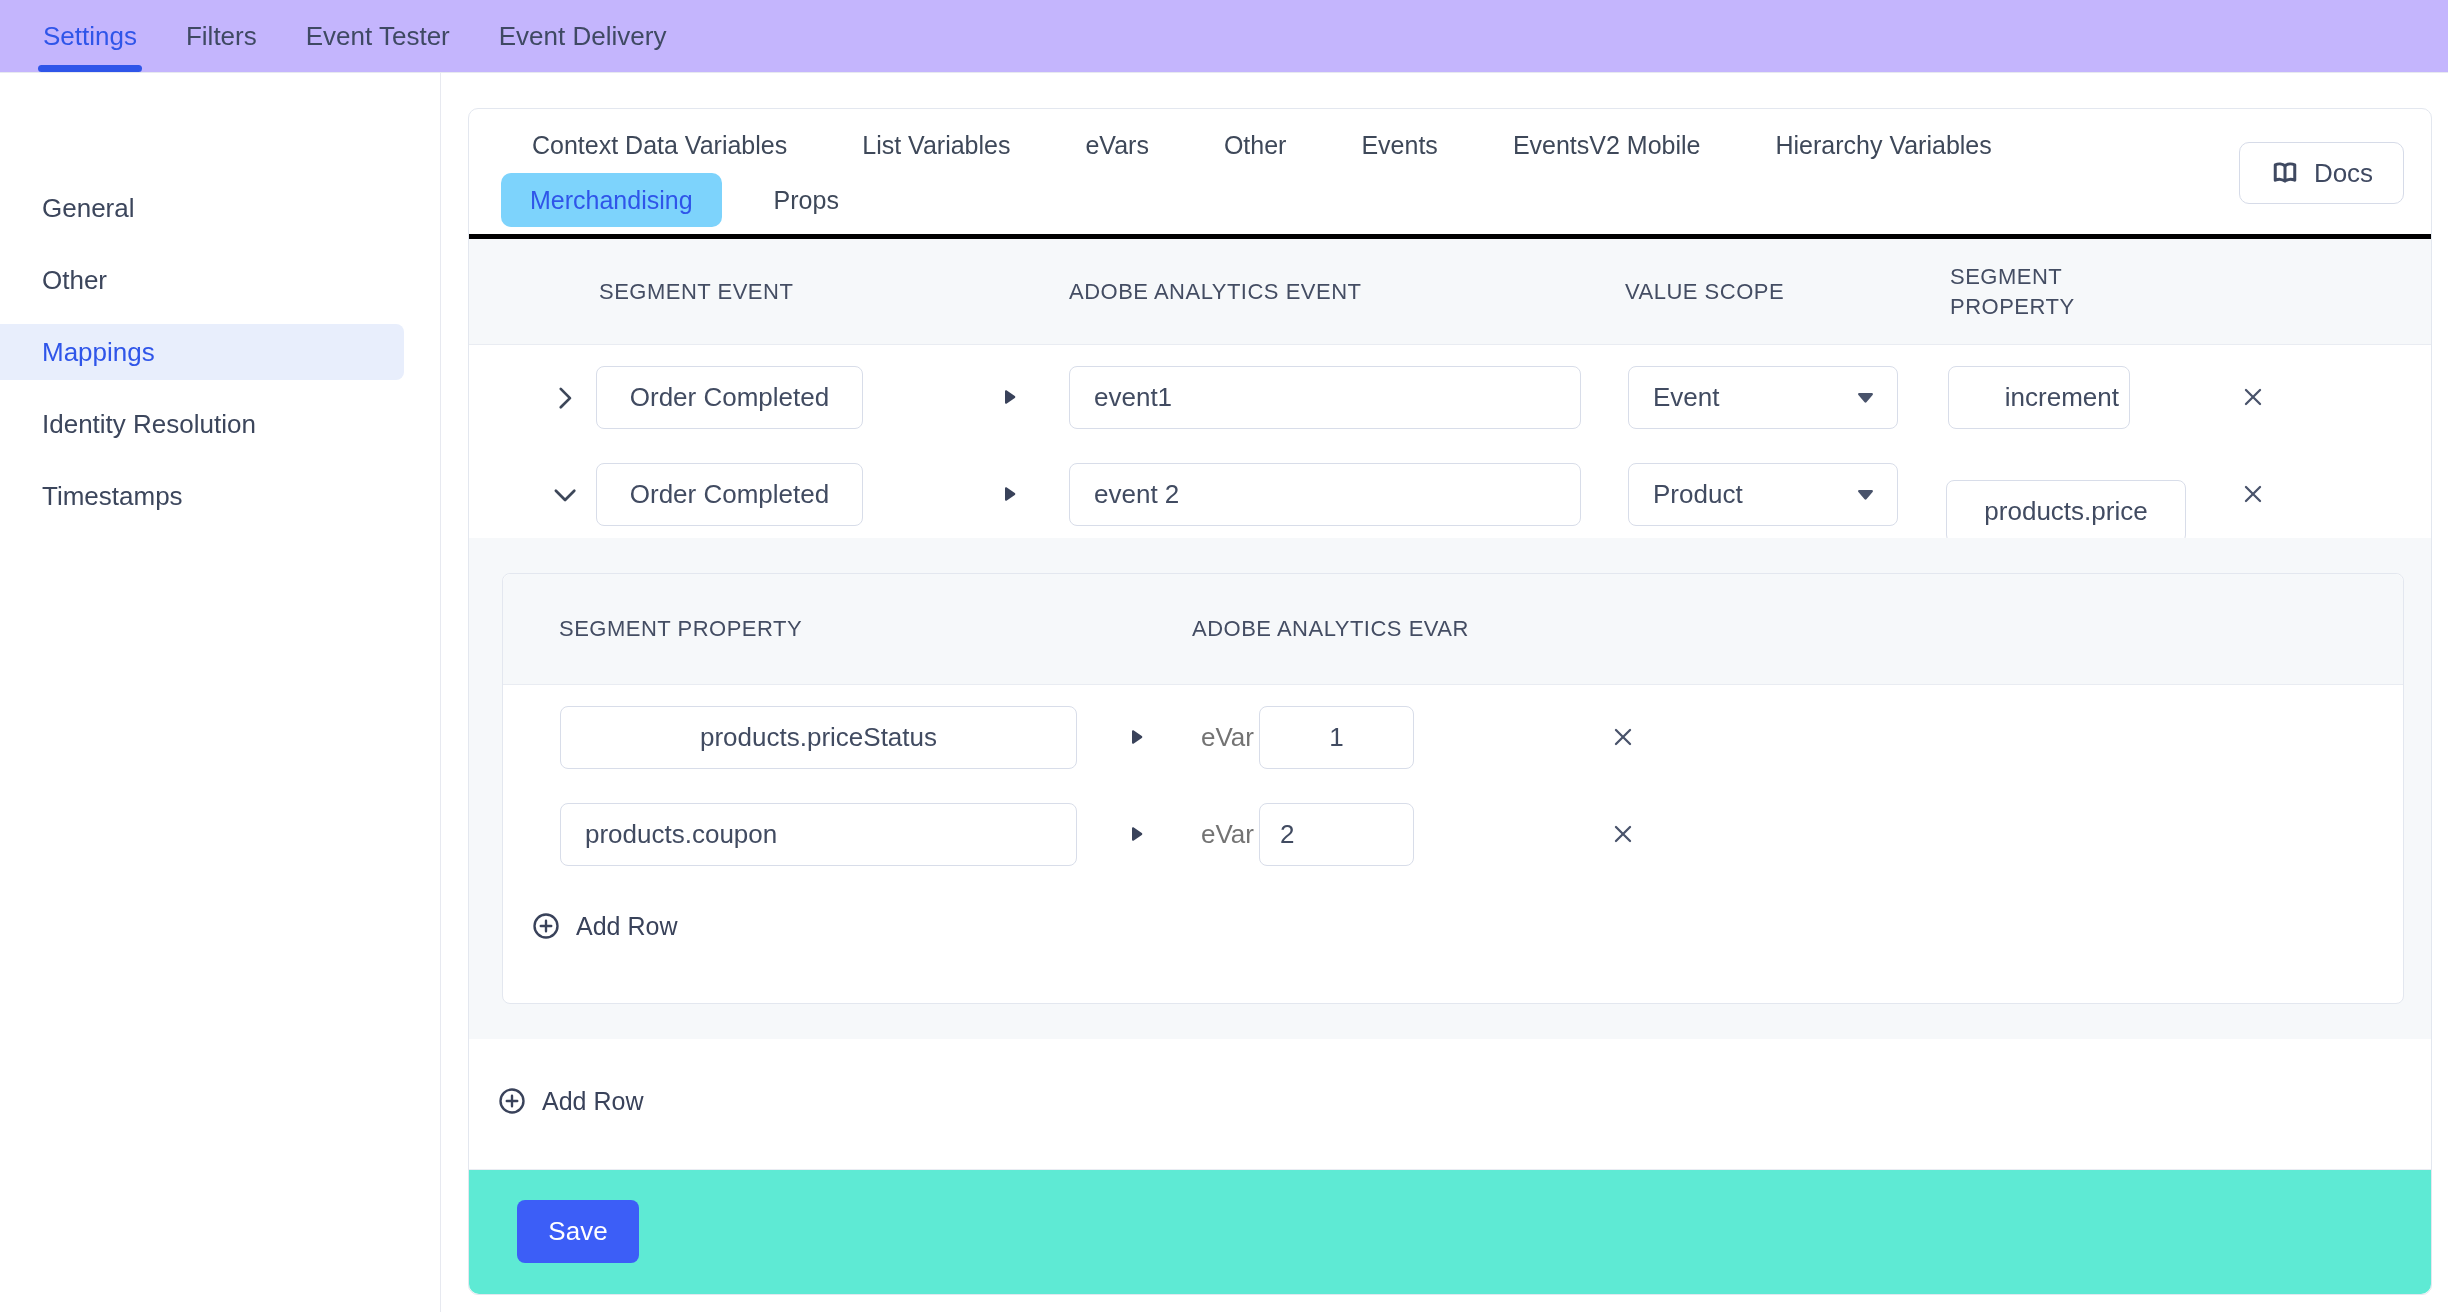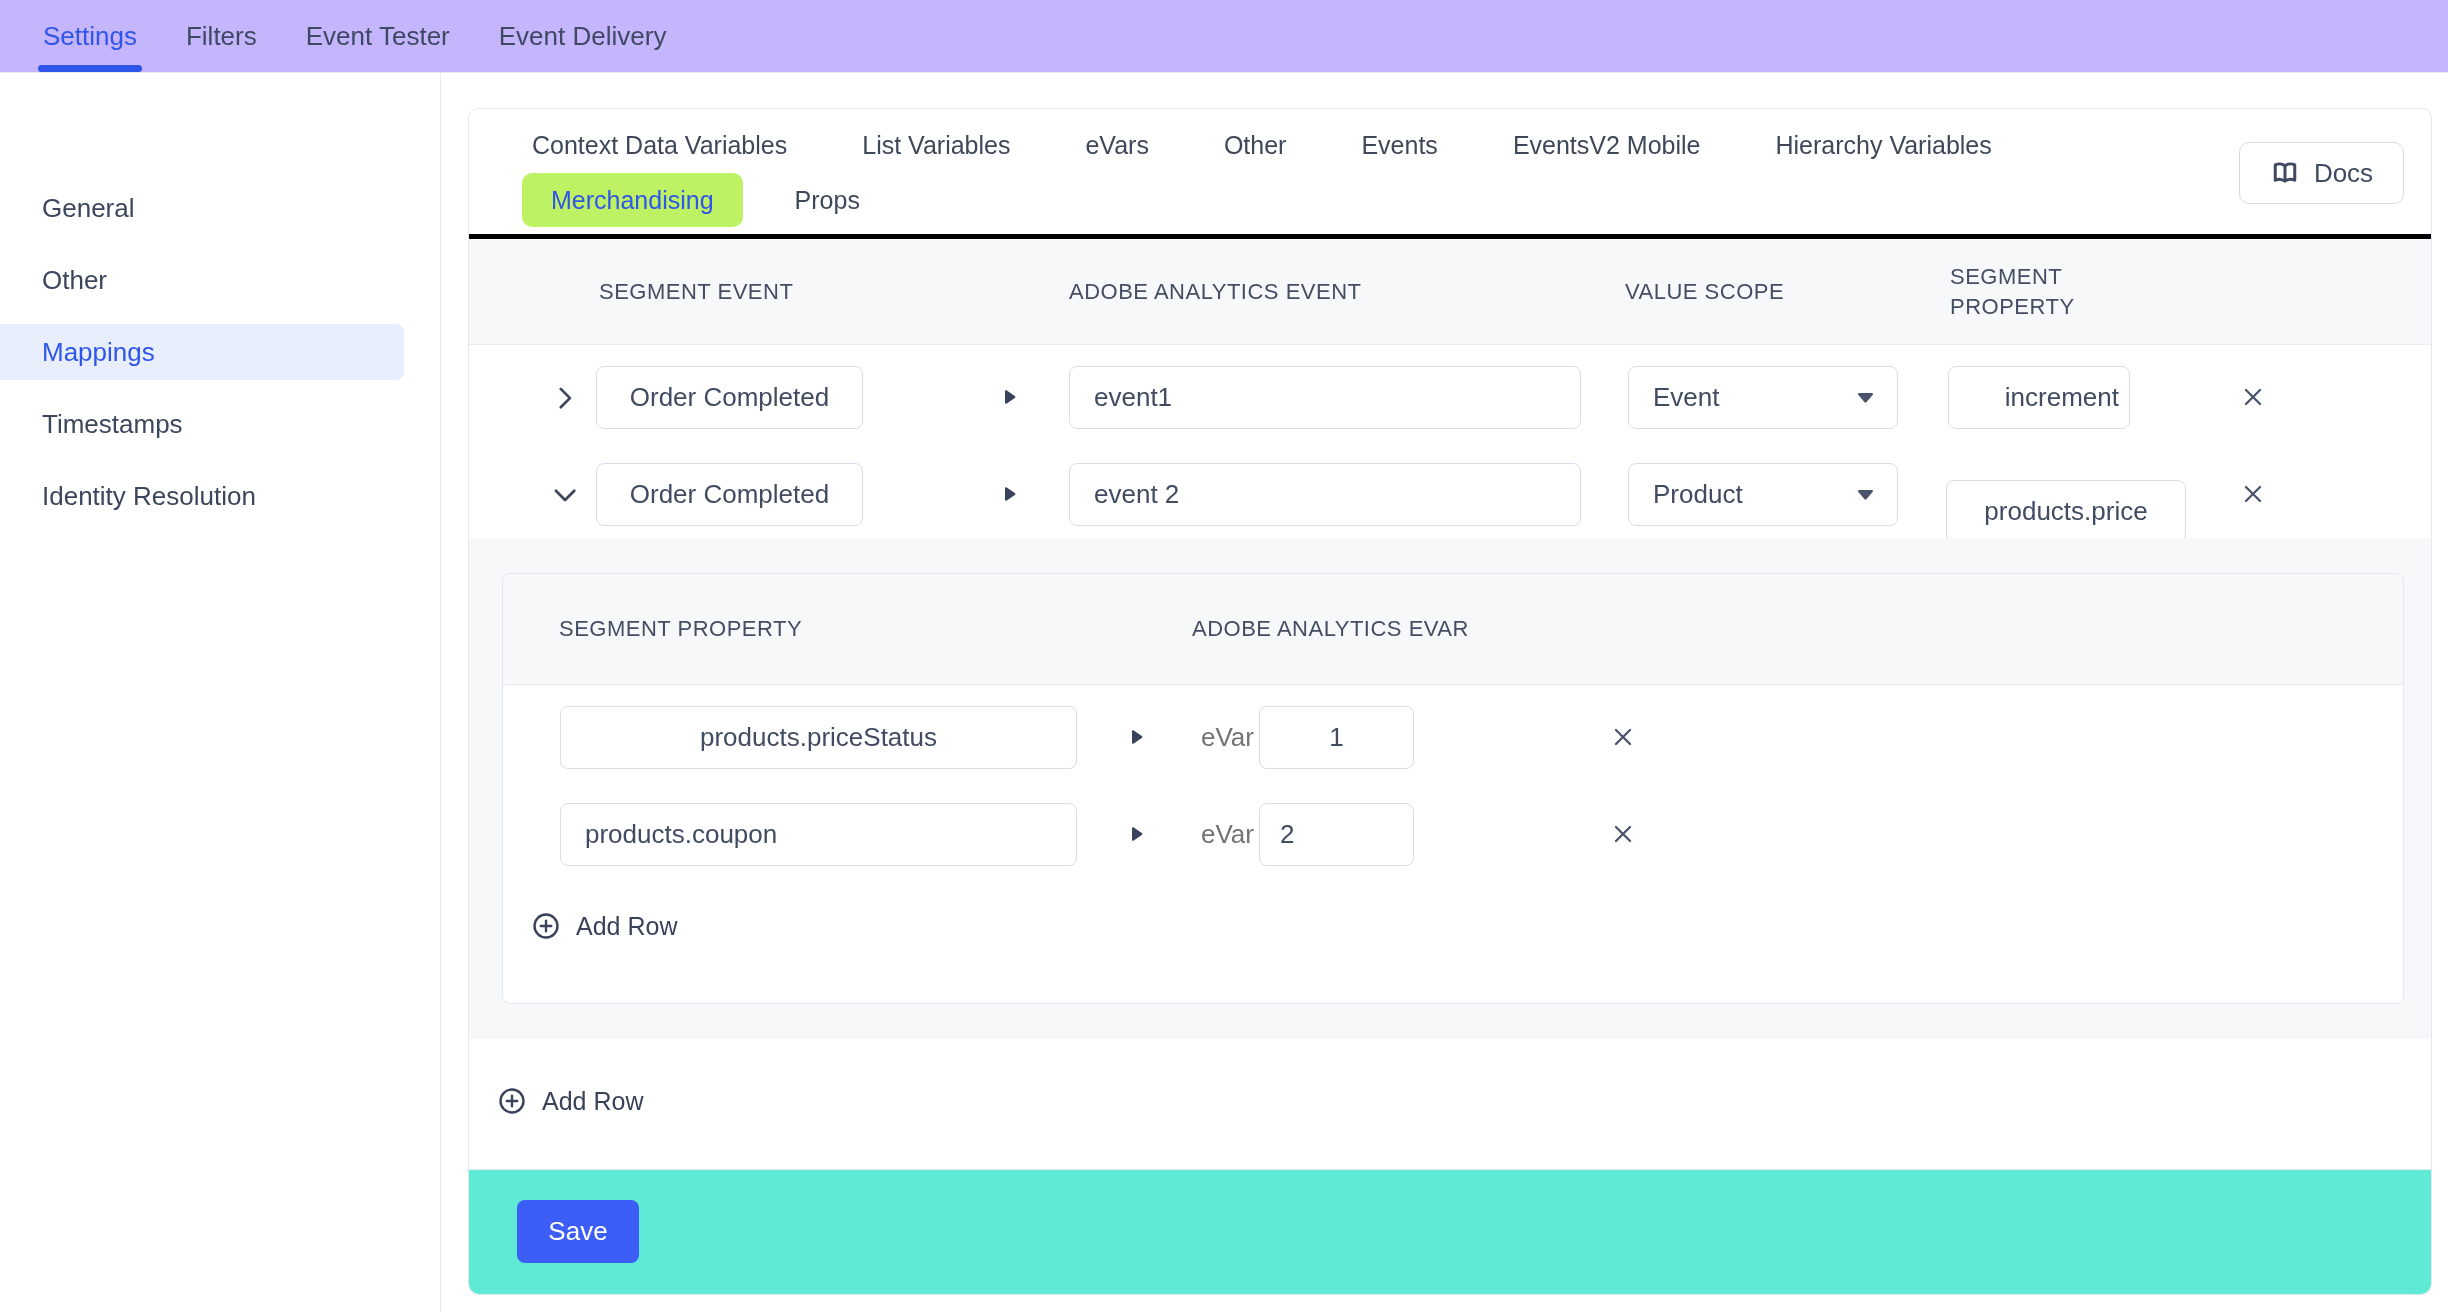--- a/index.html
+++ b/index.html
@@ -28,21 +28,21 @@
   .card { position:absolute; left:468px; top:108px; width:1964px; height:1187px;
     background:#fff; border:1px solid #e3e7ef; border-radius:10px; }
 
   
   .tabs-area { position:absolute; top:0; left:0; right:0; height:125px; }
   .tabs-row1 { position:absolute; top:14px; left:63px; display:flex; gap:75px; }
   .vtab { font-size:25px; color:#3e4859; line-height:44px; cursor:pointer; white-space:nowrap; }
   .tabs-row2 { position:absolute; top:64px; left:32px; display:flex; gap:52px; align-items:center; }
   .vtab-pill { height:54px; display:flex; align-items:center; padding:0 29px;
     border-radius:10px; font-size:25px; cursor:pointer; }
-  .vtab-pill.active { background:#bef264; color:#2f55e9;margin-left:21px; }
+  .vtab-pill.active { background:#7dd3fc; color:#2f55e9; }
   .docs-btn { position:absolute; left:1770px; top:33px; width:165px; height:62px;
     background:#fff; border:1px solid #d6dbe8; border-radius:10px; display:flex;
     align-items:center; justify-content:center; gap:14px; font-size:26px; font-weight:500;
     color:#3f4961; cursor:pointer; font-family:inherit; }
 
   
   .thead { position:absolute; top:125px; left:0; right:0; height:111px; background:#f6f8fa;
     border-top:5px solid #000000; border-bottom:1px solid #e9ecf2; }
   .th { position:absolute; top:0; height:100%; display:flex; align-items:center;
     font-size:22px; font-weight:500; letter-spacing:0.5px; color:#444d63; line-height:30px; }
@@ -108,22 +108,22 @@
   <div class="topnav-item active">Settings</div>
   <div class="topnav-item">Filters</div>
   <div class="topnav-item">Event Tester</div>
   <div class="topnav-item">Event Delivery</div>
 </nav>
 
 <aside class="sidebar">
   <div class="side-item">General</div>
   <div class="side-item">Other</div>
   <div class="side-item active">Mappings</div>
+  <div class="side-item">Identity Resolution</div>
   <div class="side-item">Timestamps</div>
-  <div class="side-item">Identity Resolution</div>
 </aside>
 
 <section class="card">
 
   <div class="tabs-area">
     <div class="tabs-row1">
       <div class="vtab">Context Data Variables</div>
       <div class="vtab">List Variables</div>
       <div class="vtab">eVars</div>
       <div class="vtab">Other</div>

